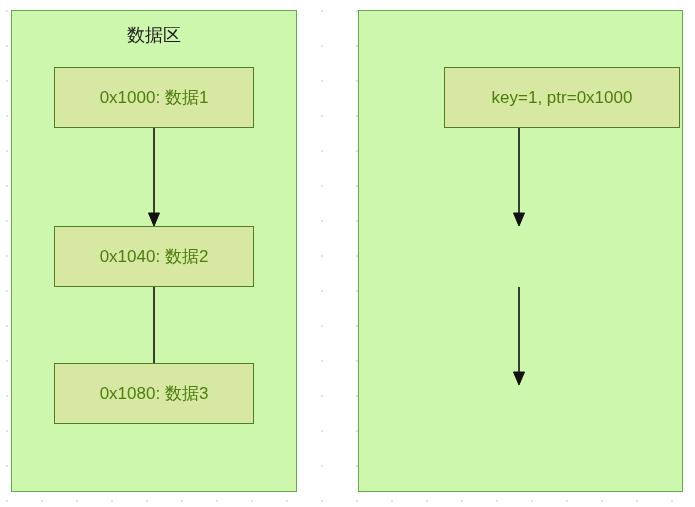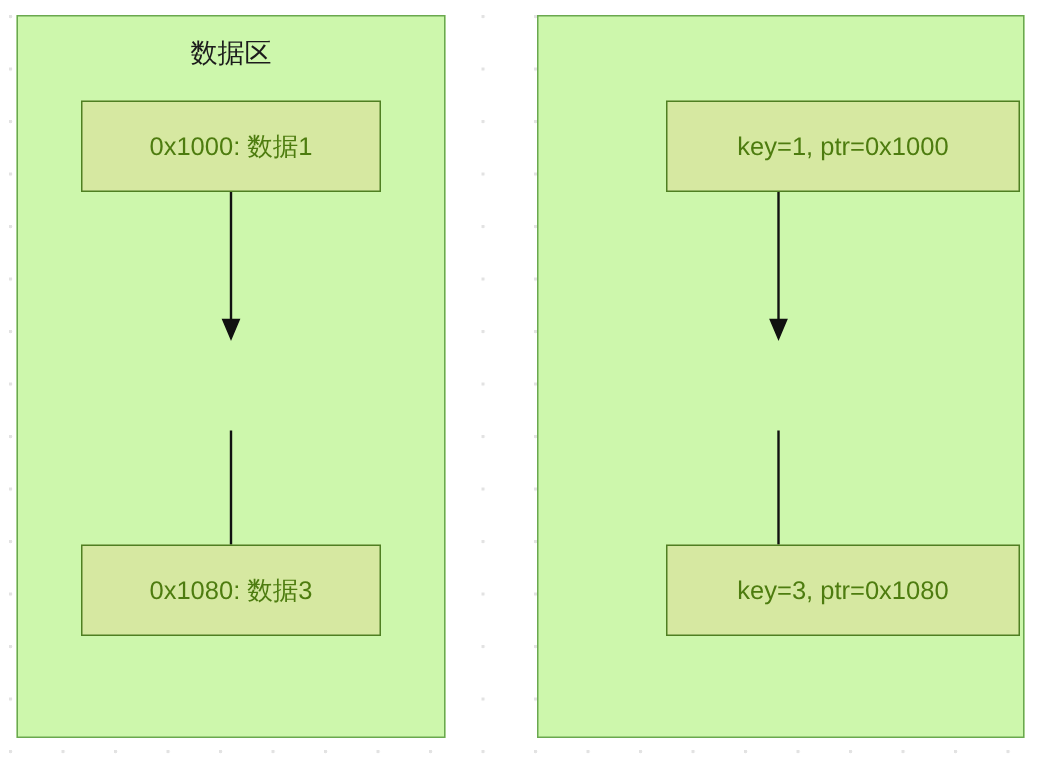--- a/index.html
+++ b/index.html
@@ -87,20 +87,21 @@
   <div class="group" id="group-data">
     <div class="group-title">数据区</div>
 
     <div class="node row-0">0x1000: 数据1</div>
 
     <svg class="edge edge-0">
       <line x1="142" y1="0" x2="142" y2="86"></line>
       <polygon points="142,98 136.5,85 147.5,85"></polygon>
     </svg>
 
+    <div class="node row-1">0x1040: 数据2</div>
 
     <svg class="edge edge-1">
       <line x1="142" y1="0" x2="142" y2="86"></line>
       <polygon points="142,98 136.5,85 147.5,85"></polygon>
     </svg>
 
     <div class="node row-2">0x1080: 数据3</div>
   </div>
 
   <div class="group" id="group-index">
@@ -111,16 +112,15 @@
       <line x1="160" y1="0" x2="160" y2="86"></line>
       <polygon points="160,98 154.5,85 165.5,85"></polygon>
     </svg>
 
 
     <svg class="edge edge-1">
       <line x1="160" y1="0" x2="160" y2="86"></line>
       <polygon points="160,98 154.5,85 165.5,85"></polygon>
     </svg>
 
-    <div class="node row-2">key=3, ptr=0x1080</div>
   </div>
 
 </div>
 
 </body></html>

